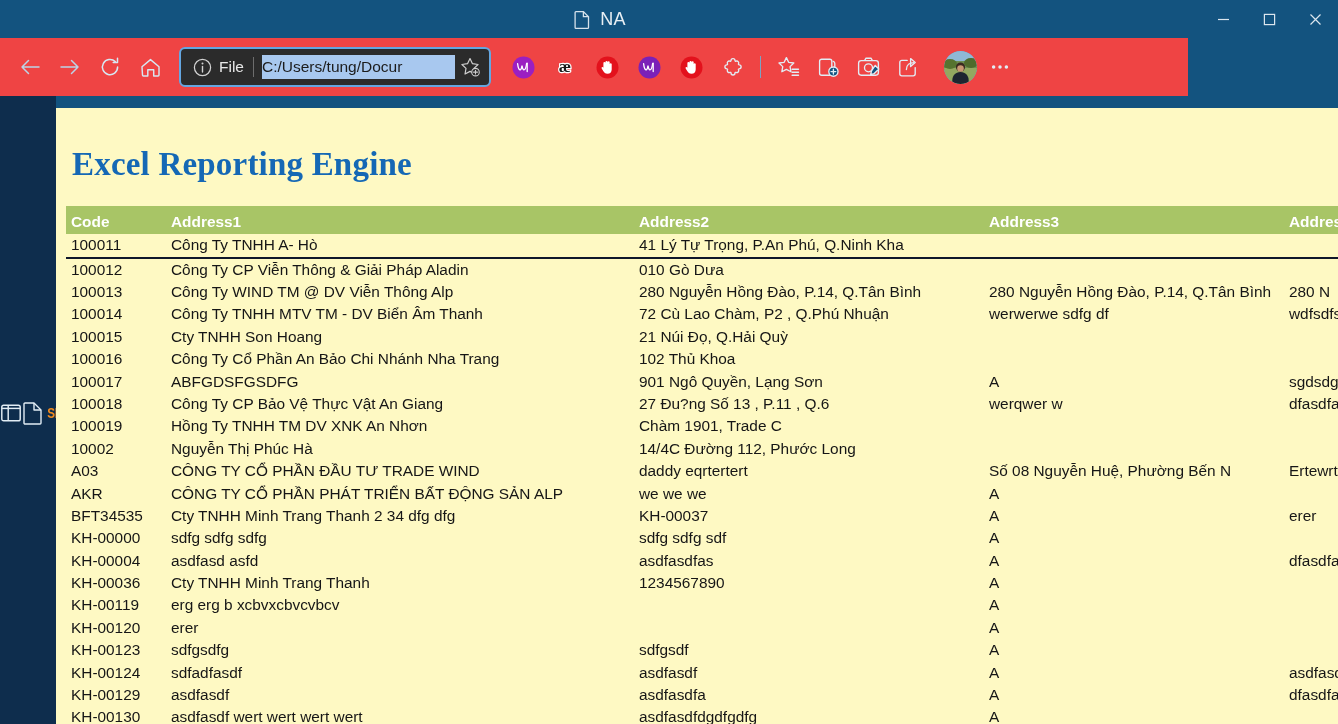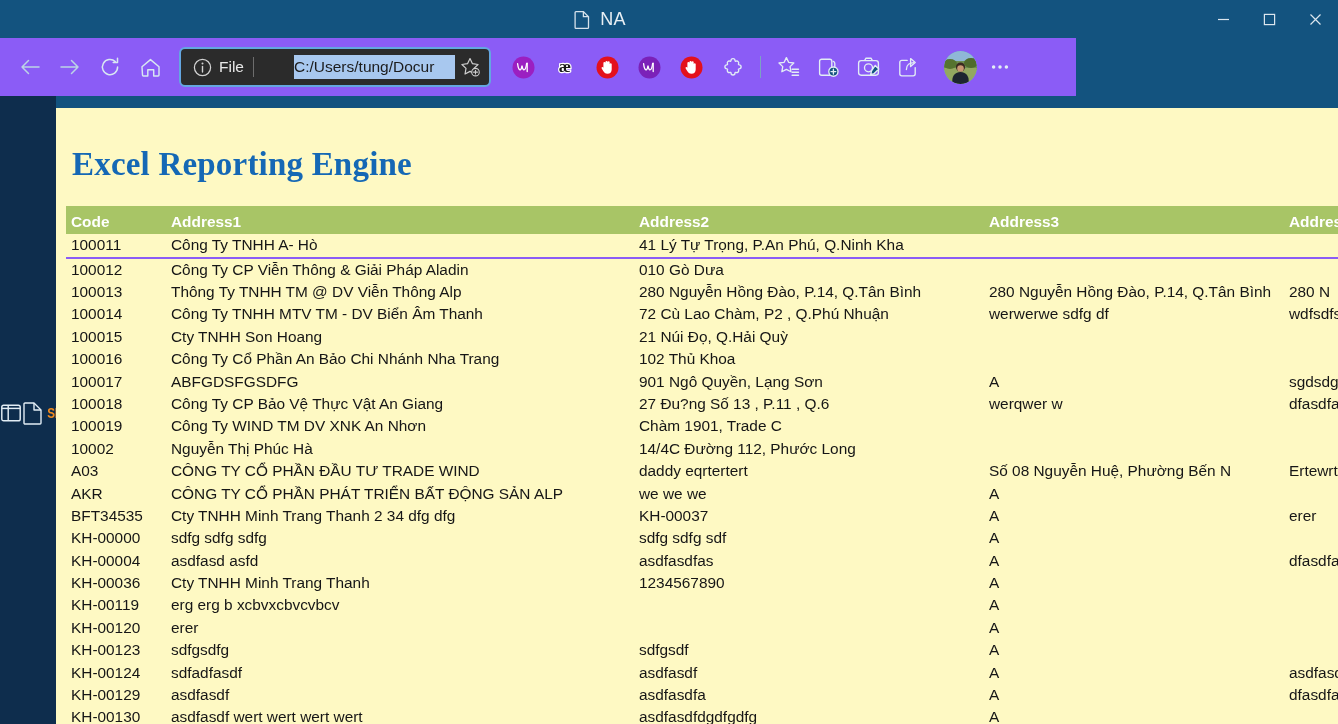--- a/index.html
+++ b/index.html
@@ -38,22 +38,22 @@
   }
   .wincontrols { display: flex; height: 38px; }
   .wc {
     width: 46px; height: 38px;
     display: flex; align-items: center; justify-content: center;
   }
 
   
   .navbar {
     position: absolute; top: 38px; left: 0;
-    width: 1076px; height: 58px;
-    background: #8b5cf6;
+    width: 1188px; height: 58px;
+    background: #ef4444;
     display: flex; align-items: center;
     padding: 0 10px;
   }
   .navbtn {
     width: 40px; height: 40px; border-radius: 5px;
     display: flex; align-items: center; justify-content: center;
     flex: 0 0 auto;
   }
 
   .omnibox {
@@ -80,21 +80,20 @@
   .omni-sep {
     width: 1px; height: 20px; background: #6d6d6d;
     margin-right: 8px; flex: 0 0 auto;
   }
   .omni-url {
     flex: 1 1 auto; overflow: hidden; white-space: nowrap;
     font-size: 15.5px; color: #1c1c1c;
     background: #a8c8ef;
     line-height: 24px; height: 24px;
     text-overflow: clip;
-    margin-left: 32px;
   }
   .omni-fav {
     width: 30px; height: 30px; flex: 0 0 auto;
     display: flex; align-items: center; justify-content: center;
   }
 
   .ext-zone { display: flex; align-items: center; gap: 2px; margin-left: 4px; }
   .extbtn {
     width: 40px; height: 40px; border-radius: 5px;
     display: flex; align-items: center; justify-content: center;
@@ -172,21 +171,21 @@
   }
   table.report tbody tr { height: 22.4px; }
   table.report td {
     padding: 1px 4px 1px 5px;
     white-space: nowrap;
     overflow: hidden;
     vertical-align: top;
     line-height: 20px;
   }
   table.report tbody tr:first-child td {
-    border-bottom: 2px solid #8b5cf6;
+    border-bottom: 2px solid #0f172a;
   }
   table.report tbody tr:first-child { height: 24px; }
   col.c-code  { width: 100px; }
   col.c-a1    { width: 468px; }
   col.c-a2    { width: 350px; }
   col.c-a3    { width: 300px; }
   col.c-a4    { width: 300px; }
 
   .ib { display: inline-flex; align-items: center; justify-content: center; }
 </style>
@@ -444,21 +443,21 @@
           </tr>
           <tr>
             <td>100012</td>
             <td>Công Ty CP Viễn Thông &amp; Giải Pháp Aladin</td>
             <td>010 Gò Dưa</td>
             <td></td>
             <td></td>
           </tr>
           <tr>
             <td>100013</td>
-            <td>Thông Ty TNHH TM @ DV Viễn Thông Alp</td>
+            <td>Công Ty WIND TM @ DV Viễn Thông Alp</td>
             <td>280 Nguyễn Hồng Đào, P.14, Q.Tân Bình</td>
             <td>280 Nguyễn Hồng Đào, P.14, Q.Tân Bình</td>
             <td>280 N</td>
           </tr>
           <tr>
             <td>100014</td>
             <td>Công Ty TNHH MTV TM - DV Biển Âm Thanh</td>
             <td>72 Cù Lao Chàm, P2 , Q.Phú Nhuận</td>
             <td>werwerwe sdfg df</td>
             <td>wdfsdfs</td>
@@ -486,21 +485,21 @@
           </tr>
           <tr>
             <td>100018</td>
             <td>Công Ty CP Bảo Vệ Thực Vật An Giang</td>
             <td>27 Đu?ng Số 13 , P.11 , Q.6</td>
             <td>werqwer w</td>
             <td>dfasdfas</td>
           </tr>
           <tr>
             <td>100019</td>
-            <td>Công Ty WIND TM DV XNK An Nhơn</td>
+            <td>Hồng Ty TNHH TM DV XNK An Nhơn</td>
             <td>Chàm 1901, Trade C</td>
             <td></td>
             <td></td>
           </tr>
           <tr>
             <td>10002</td>
             <td>Nguyễn Thị Phúc Hà</td>
             <td>14/4C Đường 112, Phước Long</td>
             <td></td>
             <td></td>

